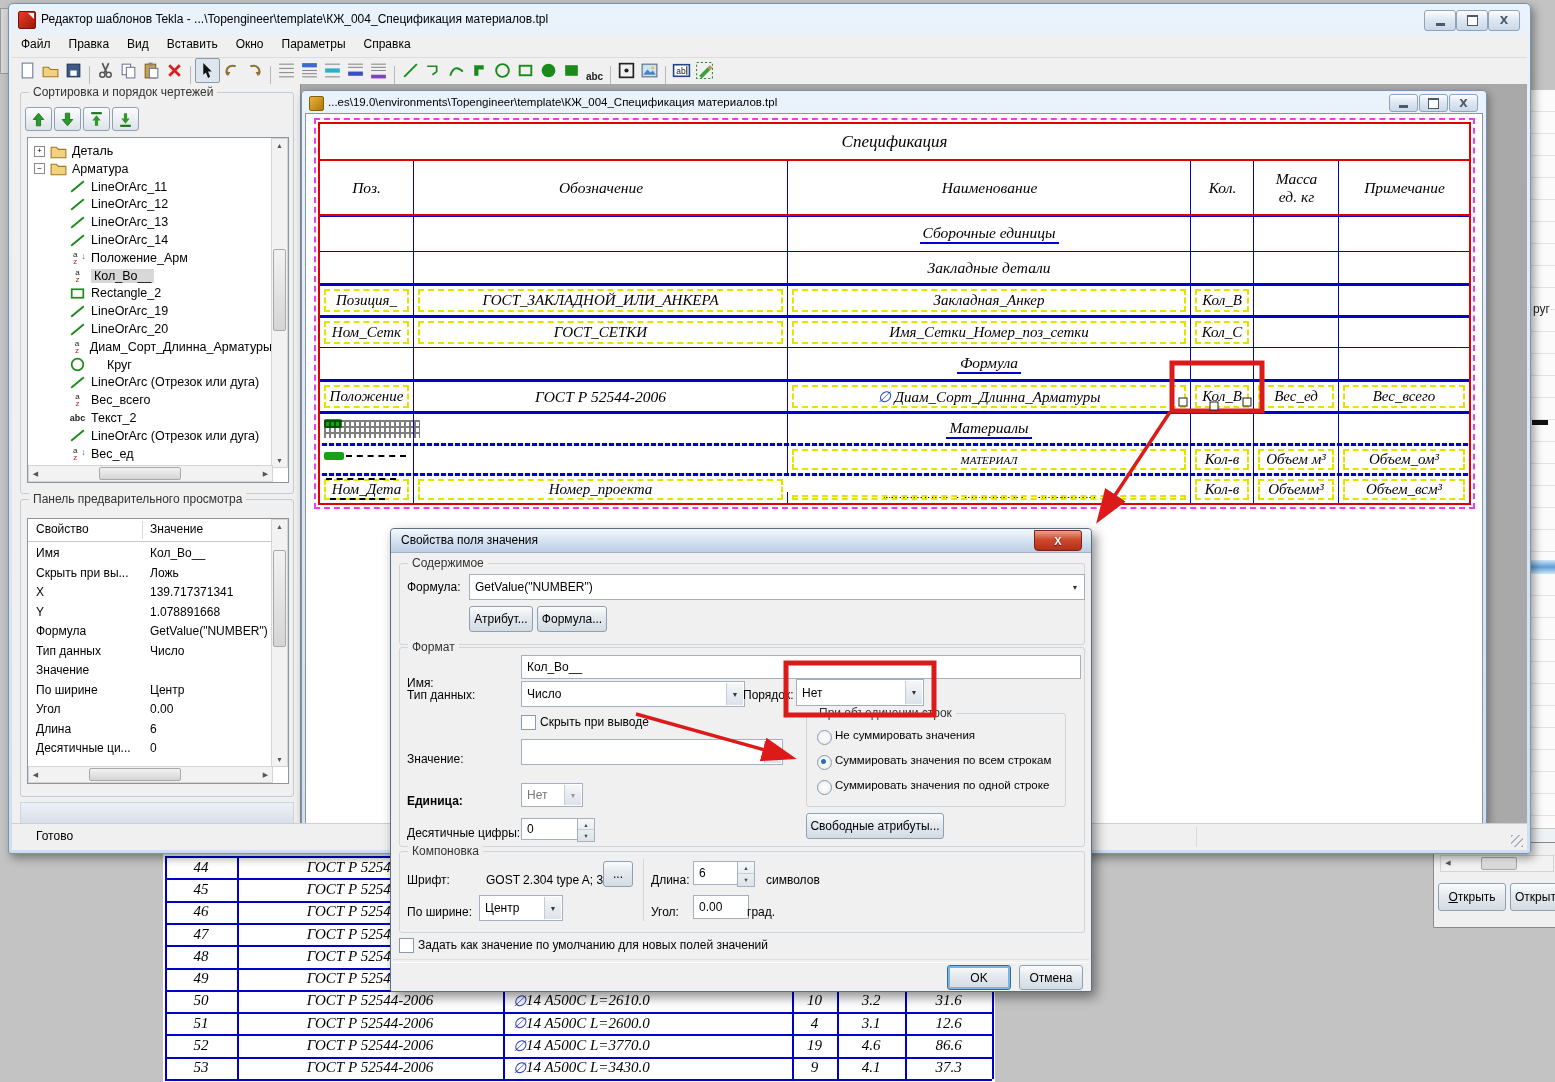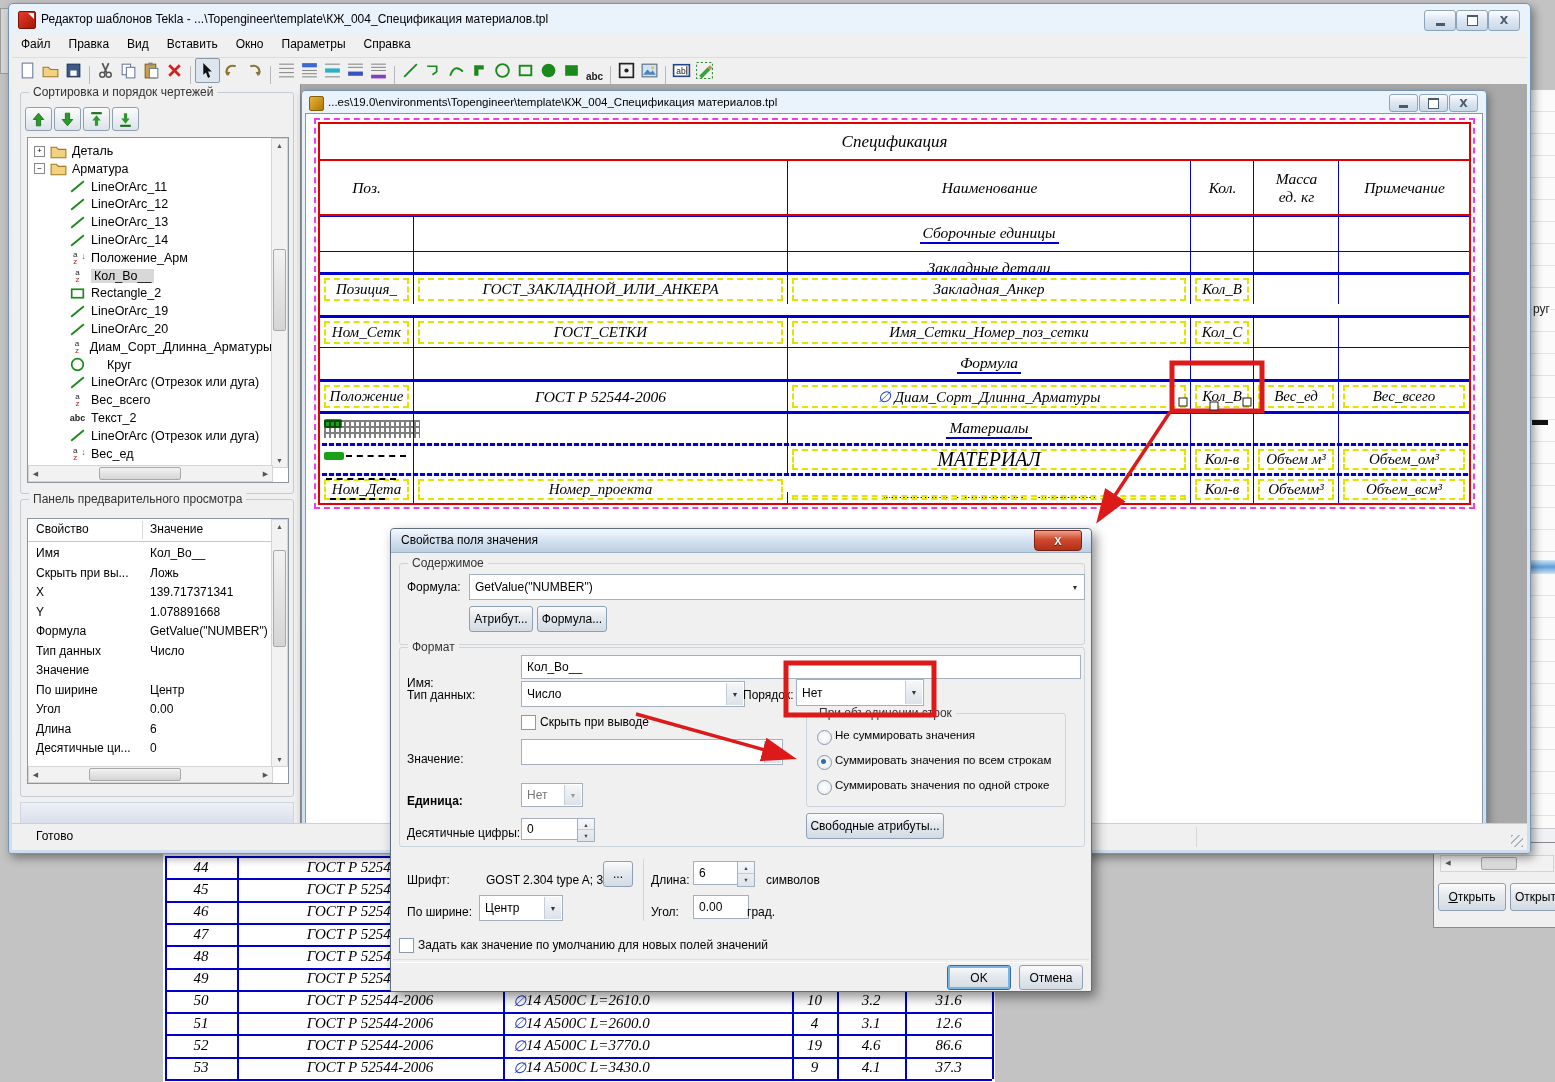--- a/index.html
+++ b/index.html
@@ -576,20 +576,21 @@
           <div class="capbtn smallbtn" style="right:8px;">
               <span class="g-x">X</span>
             </div>
           <div class="abs" id="doc-client" style="left:3px;top:22px;right:3px;bottom:3px;background:#fff;border:1px solid #8a96a2;overflow:hidden;">
             <div class="abs" id="spec-table" style="left:12px;top:8px;width:1149px;height:379px;border:2px solid #e00000;outline:2px dashed #f03cf0;outline-offset:2px;background:#fff;">
                 <div style="left: 0px; top: 0px; width: 1149px; height: 35px; border-bottom: 2px solid rgb(224, 0, 0); display: flex; align-items: center; justify-content: center; position: absolute;">
                   <div class="cad" style="position: static; font-size: 17px;">Спецификация</div>
                 </div>
                 <div style="left: 0px; top: 37px; width: 1149px; height: 53px; border-bottom: 2px solid rgb(224, 0, 0); position: absolute;">
                   <div class="cad" style="left: 0px; top: 0px; width: 93px; height: 53px; border-left: none; display: flex; align-items: center; justify-content: center; font-size: 15.5px; white-space: pre-line; text-align: center; position: absolute;">Поз.</div>
+                  <div class="cad" style="left: 93px; top: 0px; width: 374px; height: 53px; border-left: 1px solid rgb(0, 0, 204); display: flex; align-items: center; justify-content: center; font-size: 15.5px; white-space: pre-line; text-align: center; position: absolute;">Обозначение</div>
                   <div class="cad" style="left: 467px; top: 0px; width: 403px; height: 53px; border-left: 1px solid rgb(0, 0, 204); display: flex; align-items: center; justify-content: center; font-size: 15.5px; white-space: pre-line; text-align: center; position: absolute;">Наименование</div>
                   <div class="cad" style="left: 870px; top: 0px; width: 63px; height: 53px; border-left: 1px solid rgb(0, 0, 204); display: flex; align-items: center; justify-content: center; font-size: 15.5px; white-space: pre-line; text-align: center; position: absolute;">Кол.</div>
                   <div class="cad" style="left: 933px; top: 0px; width: 85px; height: 53px; border-left: 1px solid rgb(0, 0, 204); display: flex; align-items: center; justify-content: center; font-size: 15.5px; white-space: pre-line; text-align: center; position: absolute;">Масса
 ед. кг</div>
                   <div class="cad" style="left: 1018px; top: 0px; width: 131px; height: 53px; border-left: 1px solid rgb(0, 0, 204); display: flex; align-items: center; justify-content: center; font-size: 15.5px; white-space: pre-line; text-align: center; position: absolute;">Примечание</div>
                 </div>
                 <div style="left: 0px; top: 92px; width: 1149px; height: 35px; border-top: 1px solid rgb(0, 0, 204); box-sizing: border-box; position: absolute;">
                   <div style="left: 0px; top: 0px; bottom: 0px; width: 93px; border-left: none; box-sizing: border-box; position: absolute;"></div>
                   <div style="left: 93px; top: 0px; bottom: 0px; width: 374px; border-left: 1px solid rgb(0, 0, 204); box-sizing: border-box; position: absolute;"></div>
                   <div style="left: 467px; top: 0px; bottom: 0px; width: 403px; border-left: 1px solid rgb(0, 0, 204); box-sizing: border-box; position: absolute;">
@@ -606,21 +607,21 @@
                   <div style="left: 93px; top: 0px; bottom: 0px; width: 374px; border-left: 1px solid rgb(0, 0, 204); box-sizing: border-box; position: absolute;"></div>
                   <div style="left: 467px; top: 0px; bottom: 0px; width: 403px; border-left: 1px solid rgb(0, 0, 204); box-sizing: border-box; position: absolute;">
                     <div style="inset: 0px; display: flex; align-items: center; justify-content: center; position: absolute;">
                       <span class="cad" style="font-size: 15.5px; border-bottom: none; padding: 0px 3px;">Закладные детали</span>
                     </div>
                   </div>
                   <div style="left: 870px; top: 0px; bottom: 0px; width: 63px; border-left: 1px solid rgb(0, 0, 204); box-sizing: border-box; position: absolute;"></div>
                   <div style="left: 933px; top: 0px; bottom: 0px; width: 85px; border-left: 1px solid rgb(0, 0, 204); box-sizing: border-box; position: absolute;"></div>
                   <div style="left: 1018px; top: 0px; bottom: 0px; width: 131px; border-left: 1px solid rgb(0, 0, 204); box-sizing: border-box; position: absolute;"></div>
                 </div>
-                <div style="left: 0px; top: 148px; width: 1149px; height: 32px; border-top: 3px solid rgb(0, 0, 204); box-sizing: border-box; position: absolute;">
+                <div style="left: 0px; top: 159px; width: 1149px; height: 32px; border-top: 3px solid rgb(0, 0, 204); box-sizing: border-box; position: absolute;">
                   <div style="left: 0px; top: 0px; bottom: 0px; width: 93px; border-left: none; box-sizing: border-box; position: absolute;">
                     <div class="ybox" style="position: absolute;">
                       <span class="cad" style="font-size: 15px;">Позиция_</span>
                     </div>
                   </div>
                   <div style="left: 93px; top: 0px; bottom: 0px; width: 374px; border-left: 1px solid rgb(0, 0, 204); box-sizing: border-box; position: absolute;">
                     <div class="ybox" style="position: absolute;">
                       <span class="cad" style="font-size: 15px;">ГОСТ_ЗАКЛАДНОЙ_ИЛИ_АНКЕРА</span>
                     </div>
                   </div>
@@ -722,21 +723,21 @@
                 </div>
                 <div style="left: 0px; top: 319px; width: 1149px; height: 30px; border-top: 3px solid rgb(0, 0, 204); box-sizing: border-box; position: absolute;">
                   <div style="left: 0px; top: -3px; width: 1149px; height: 3px; background: repeating-linear-gradient(90deg, rgba(255, 255, 255, 0.9) 0px, rgba(255, 255, 255, 0.9) 2px, transparent 2px, transparent 7px); position: absolute;"></div>
                   <div style="left: 0px; top: 0px; bottom: 0px; width: 93px; border-left: none; box-sizing: border-box; position: absolute;">
                     <div style="left: 4px; top: 6px; width: 20px; height: 8px; background: rgb(24, 160, 24); border-radius: 2px; position: absolute;"></div>
                     <div style="left: 26px; top: 9px; width: 60px; height: 0px; border-top: 2px dashed rgb(0, 0, 0); position: absolute;"></div>
                   </div>
                   <div style="left: 93px; top: 0px; bottom: 0px; width: 374px; border-left: 1px solid rgb(0, 0, 204); box-sizing: border-box; position: absolute;"></div>
                   <div style="left: 467px; top: 0px; bottom: 0px; width: 403px; border-left: 1px solid rgb(0, 0, 204); box-sizing: border-box; position: absolute;">
                     <div class="ybox" style="position: absolute;">
-                      <span class="cad" style="font-size: 20px;">МАТЕРИАЛ</span>
+                      <span class="cad" style="font-size: 11px;">МАТЕРИАЛ</span>
                     </div>
                   </div>
                   <div style="left: 870px; top: 0px; bottom: 0px; width: 63px; border-left: 1px solid rgb(0, 0, 204); box-sizing: border-box; position: absolute;">
                     <div class="ybox" style="position: absolute;">
                       <span class="cad" style="font-size: 15px;">Кол-в</span>
                     </div>
                   </div>
                   <div style="left: 933px; top: 0px; bottom: 0px; width: 85px; border-left: 1px solid rgb(0, 0, 204); box-sizing: border-box; position: absolute;">
                     <div class="ybox" style="position: absolute;">
                       <span class="cad" style="font-size: 15px;">Объем м³</span>
@@ -873,20 +874,23 @@
       </div>
     <div class="spin" style="left:186px;top:289px;height:22px;">
         <i class="up">▲</i>
         <i class="dn">▼</i>
       </div>
 
     <div class="btn" style="left:415px;top:284px;width:136px;height:24px;">
         <span>Свободные атрибуты...</span>
       </div>
 
+    <div class="grp" style="left:8px;top:322px;width:684px;height:80px;border-color:#cdd4da;">
+      <span class="lgd" style="background:#f0f0f0;">Компоновка</span>
+    </div>
     <div class="lbl" style="left:16px;top:344px;">Шрифт:</div>
     <div class="lbl" style="left:95px;top:344px;">GOST 2.304 type A; 3</div>
     <div class="btn" style="left:212px;top:332px;width:28px;height:24px;">
         <span>...</span>
       </div>
     <div class="abs" style="left:252px;top:330px;height:62px;width:1px;background:#d5d5d5;"></div>
     <div class="lbl" style="left:260px;top:344px;">Длина:</div>
     <div class="txt" style="left:302px;top:332px;width:42px;height:22px;">
         <span>6</span>
       </div>

